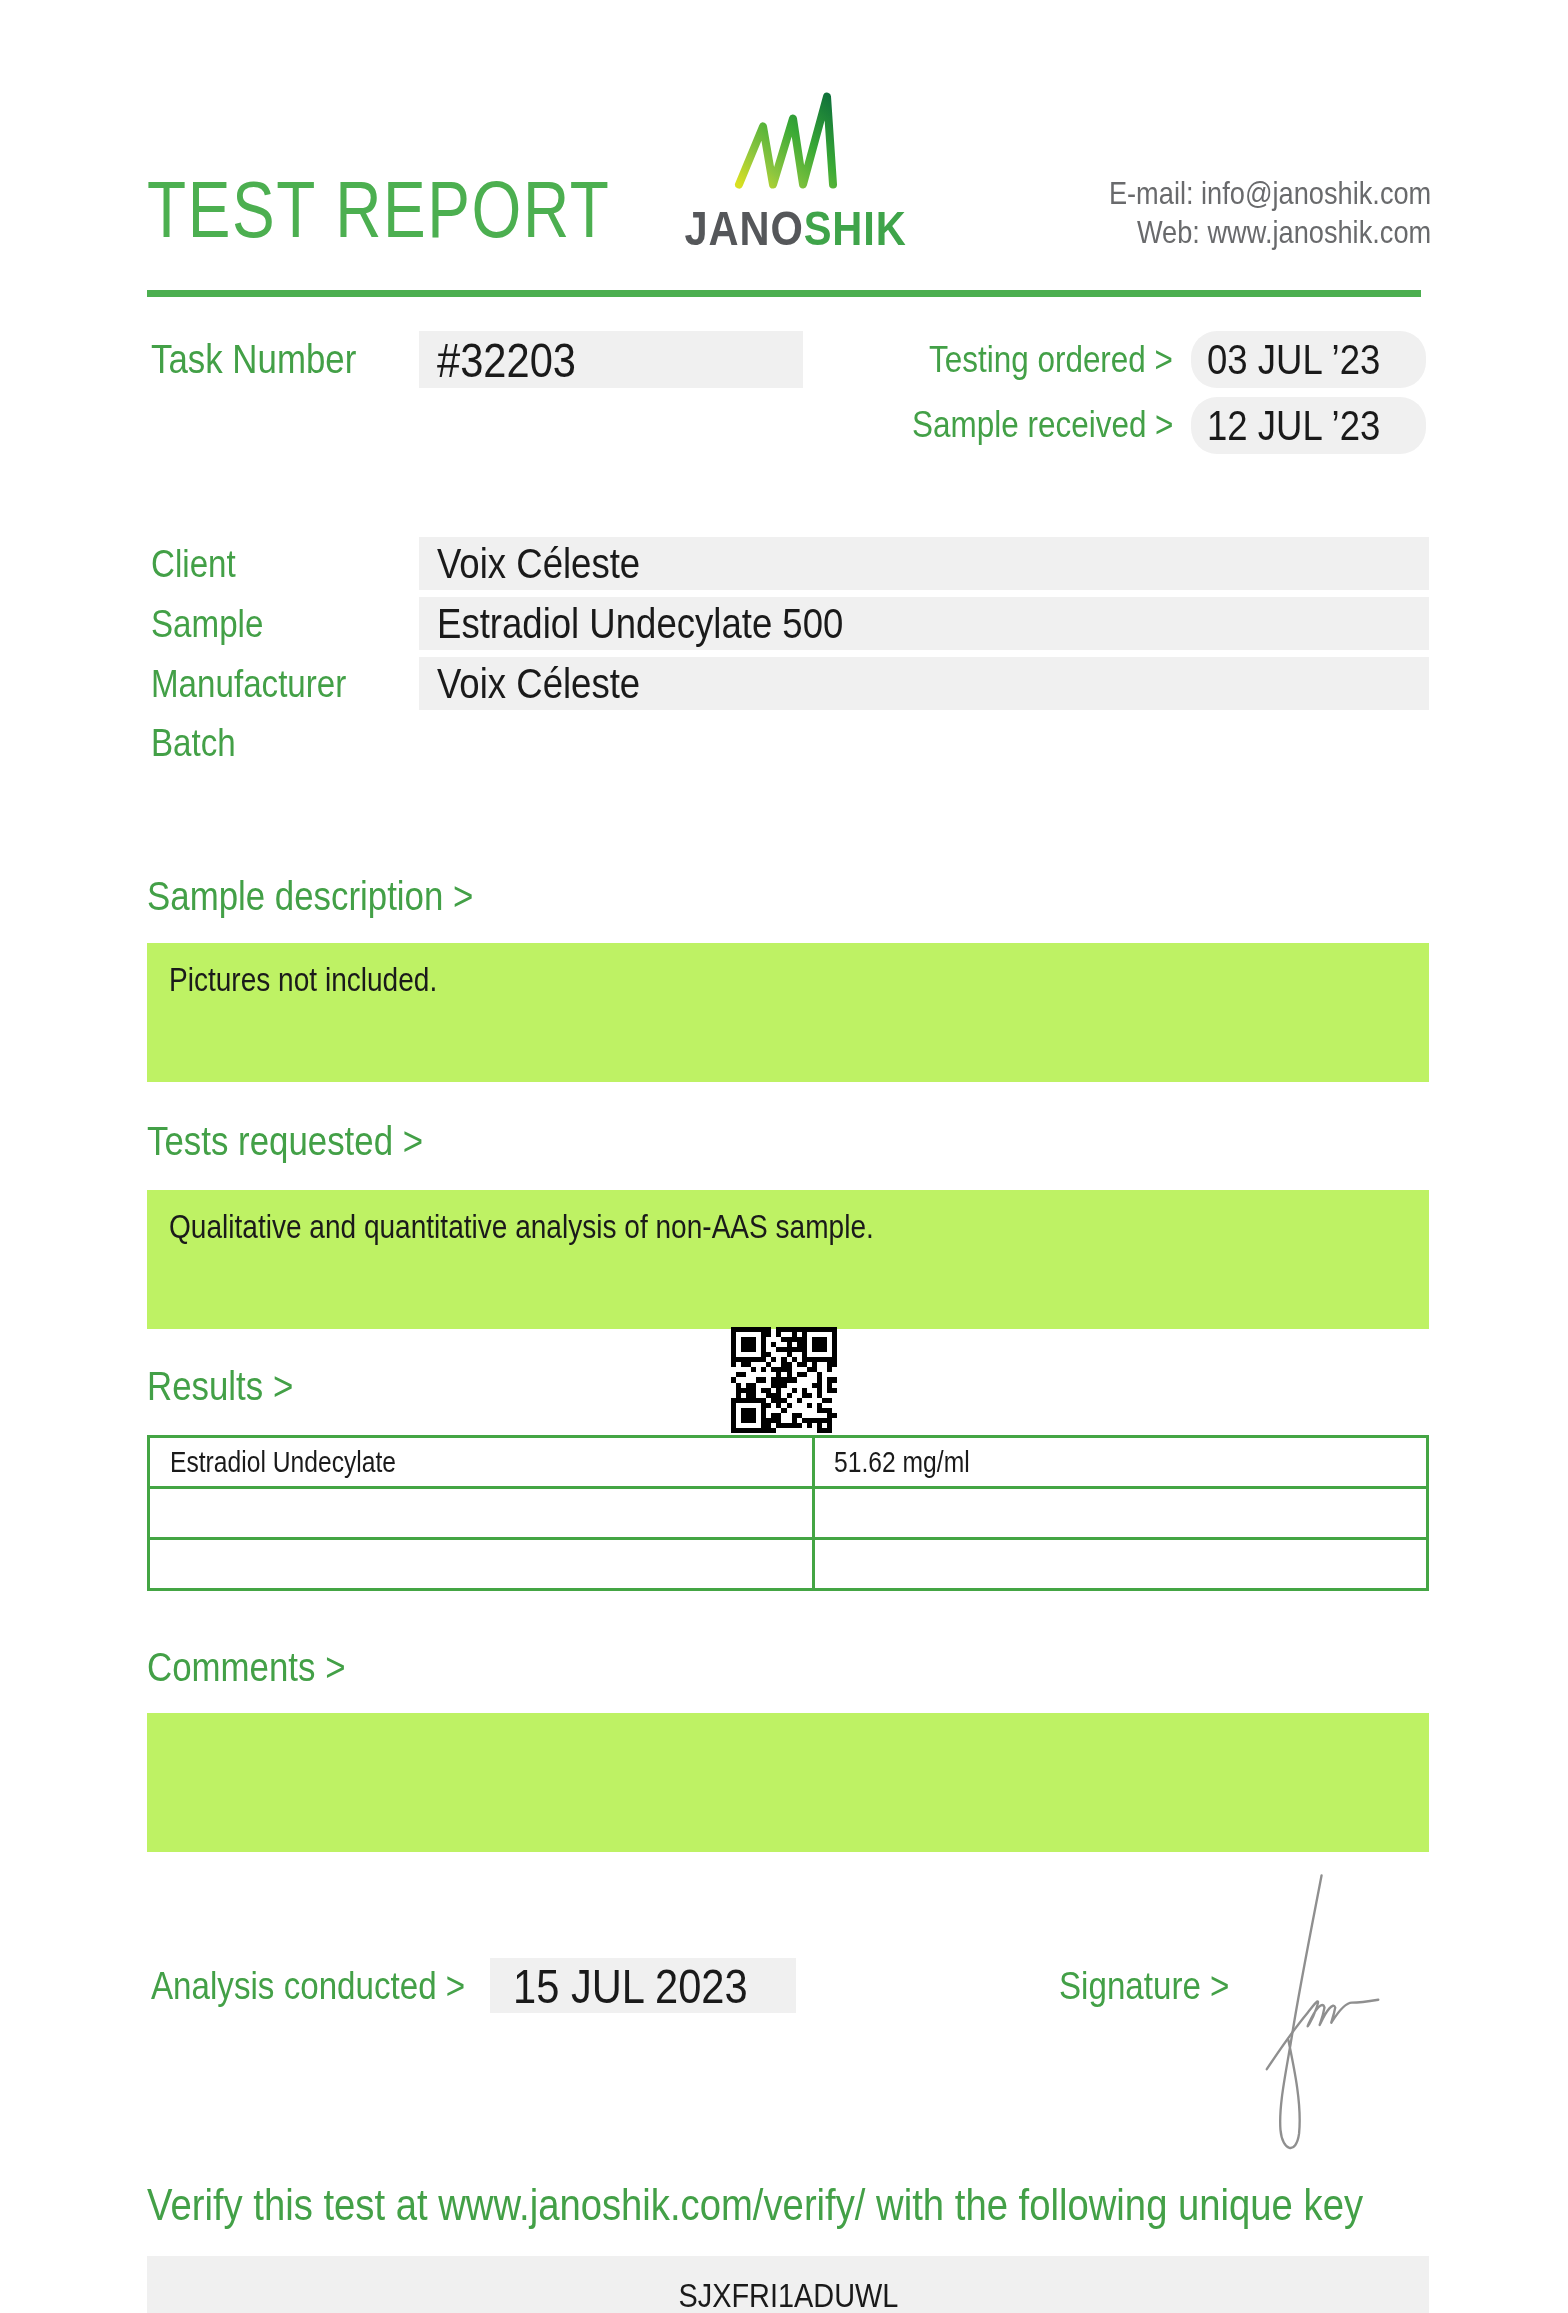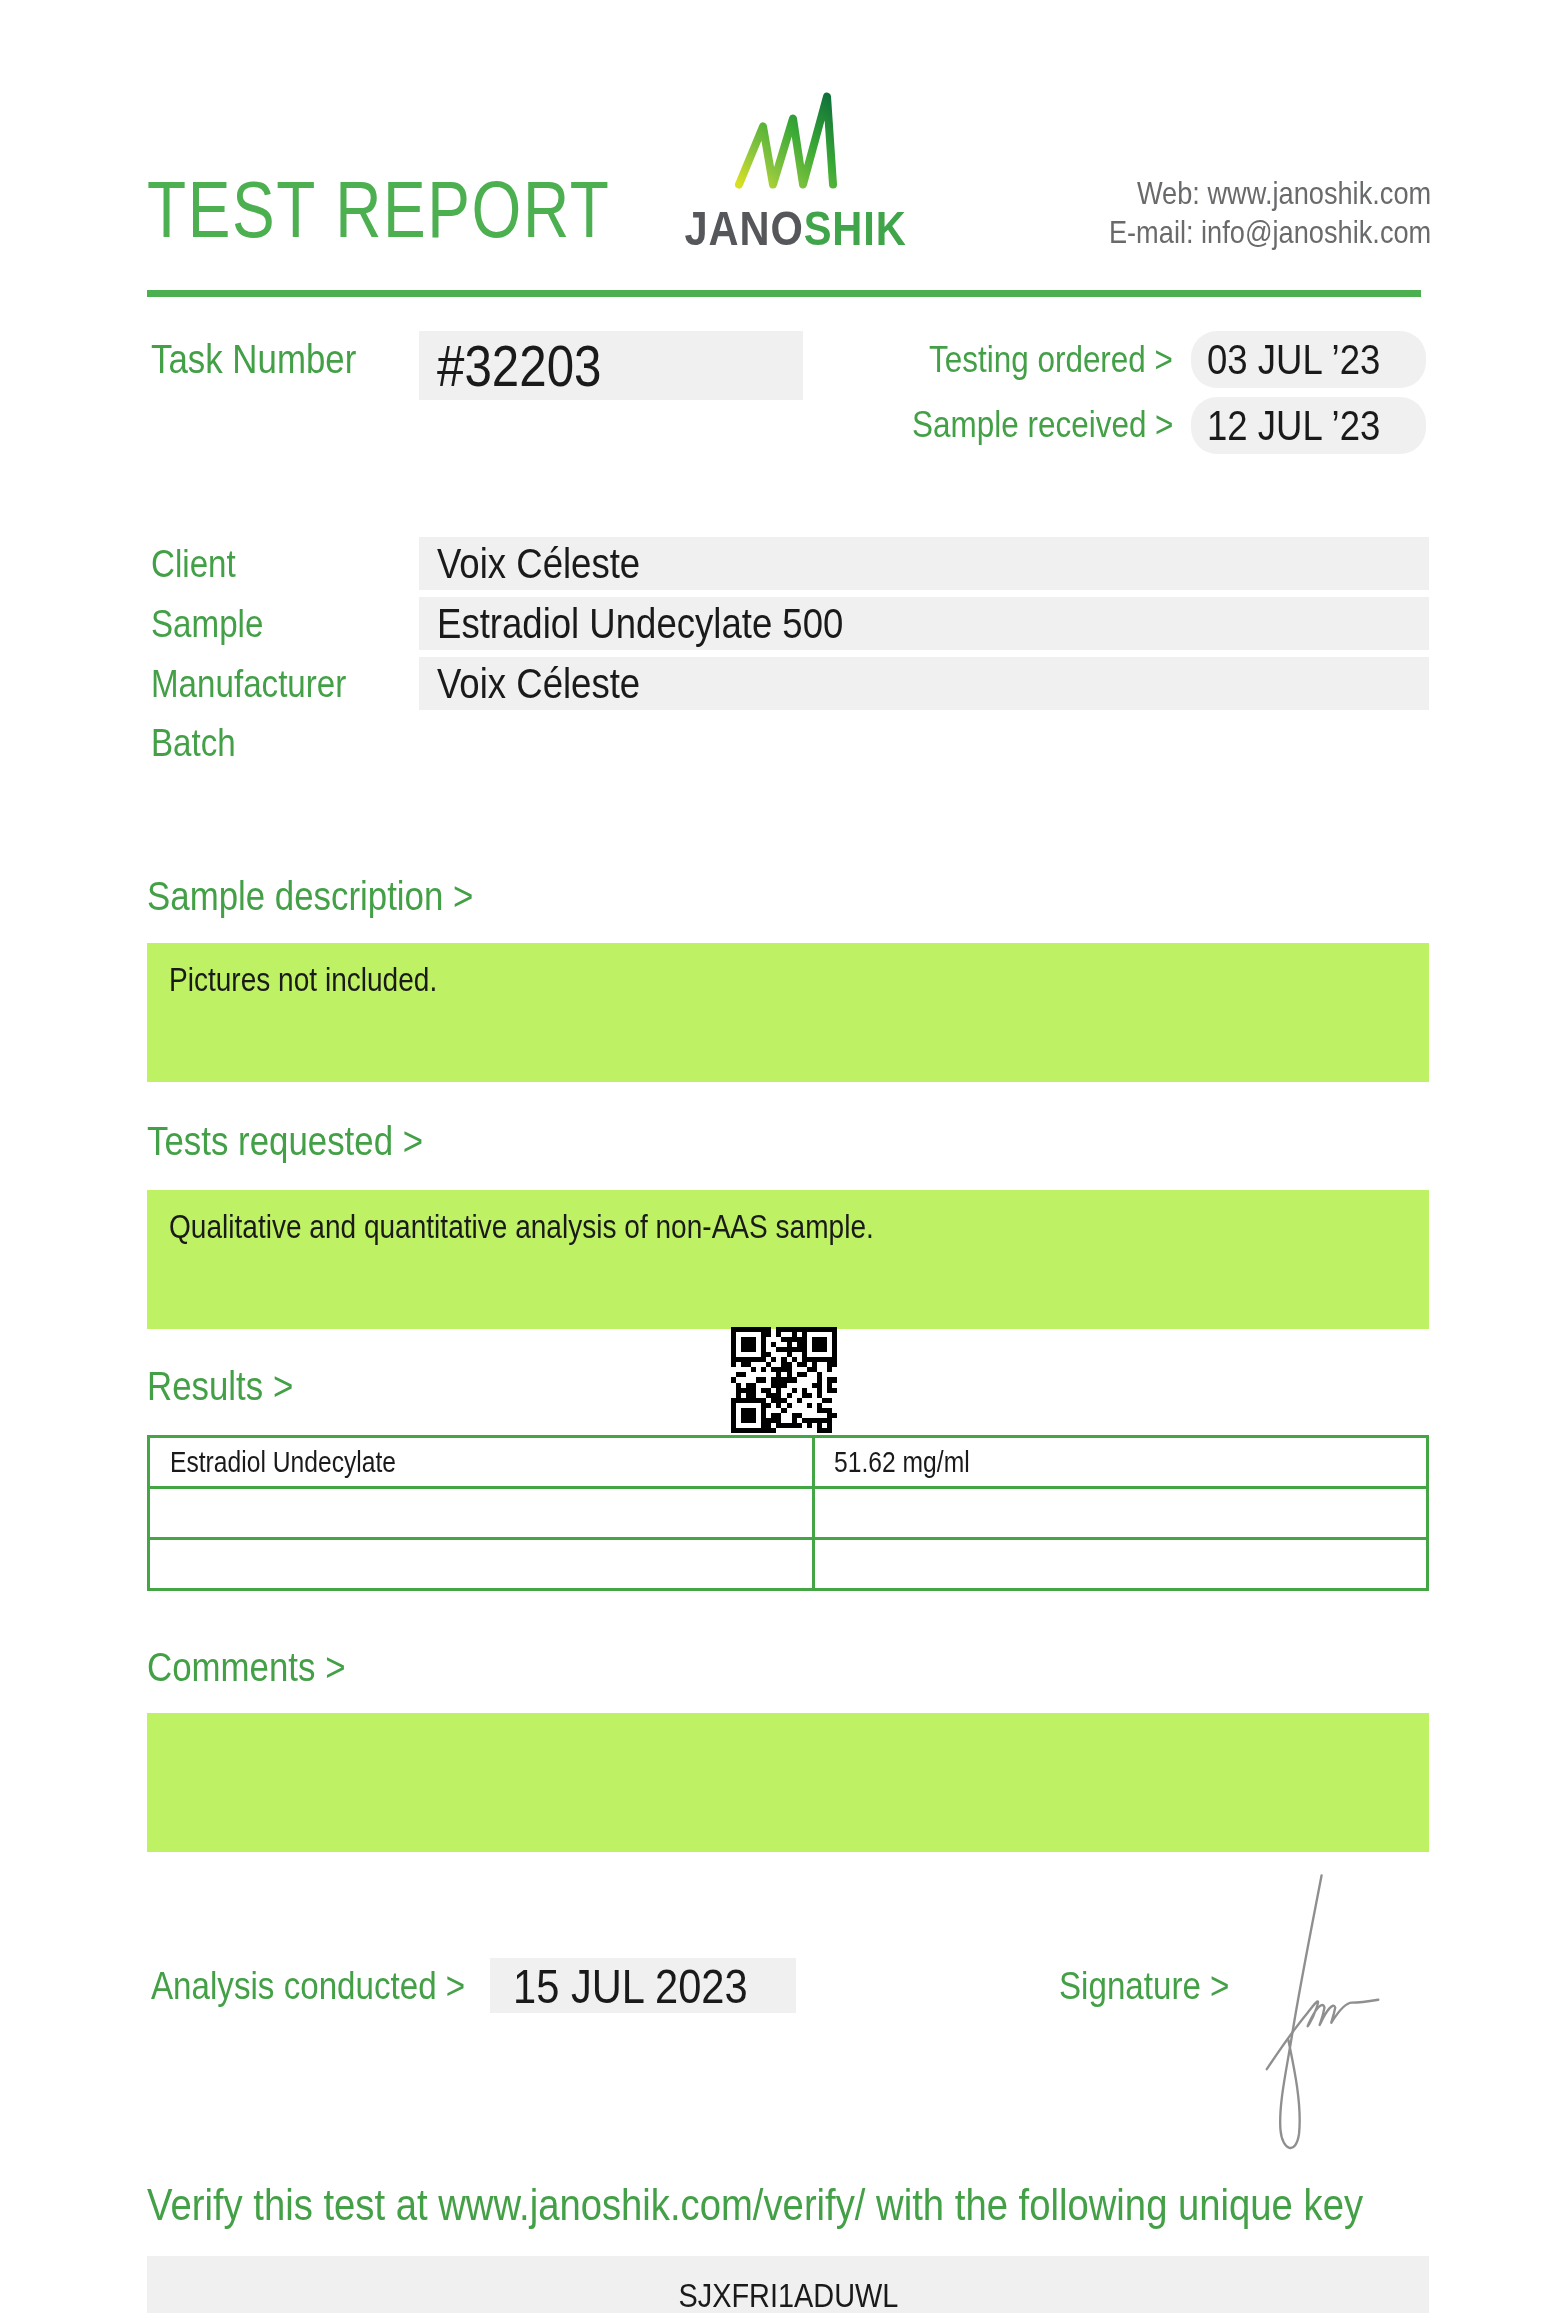--- a/index.html
+++ b/index.html
@@ -30,21 +30,21 @@
   .jano{color:#55575a;}
   .shik{color:#3fa44a;}
   .contact{right:137px;top:139px;text-align:right;font-size:32px;line-height:39px;color:#696a6c;}
   .divider{left:147px;top:255px;width:1274px;height:6.9px;background:#4caf50;}
 
   
   .green{color:#43a047;}
   .vbox{background:#f0f0f0;display:flex;align-items:center;box-sizing:border-box;}
   .meta-left{left:147px;top:296px;width:676px;height:57px;}
   .meta-left .label{position:absolute;left:3.9px;line-height:57px;font-size:41px;}
-  .task-box{position:absolute;left:272px;top:0;width:384px;height:69px;font-size:58px;padding-left:17.6px;}
+  .task-box{position:absolute;left:272px;top:0;width:384px;height:57px;font-size:49px;padding-left:17.6px;}
   .meta-right{right:142px;top:296px;display:flex;flex-direction:column;gap:8.8px;align-items:flex-end;}
   .meta-row{display:flex;align-items:center;gap:17.6px;height:57px;}
   .meta-row .label{font-size:37px;}
   .date-box{width:235px;height:57px;font-size:43px;padding-left:15.7px;border-radius:26px;}
 
   
   .details{left:147px;top:502px;width:1282px;}
   .drow{position:relative;height:48px;margin-bottom:11.8px;}
   .dlabel{position:absolute;left:3.9px;line-height:53px;font-size:39px;}
   .dvalue{position:absolute;left:272px;right:0;top:0;height:53px;font-size:43px;padding-left:17.6px;}
@@ -96,22 +96,22 @@
       </defs>
       <polyline points="6,98 30,40 40,98 60,32 70,98 94,10 100,98" fill="none" stroke="url(#lg)" stroke-width="8" stroke-linecap="round" stroke-linejoin="round"></polyline>
     </svg>
   </div>
 
   <div class="abs logo-text">
     <span class="cx oc"><span class="jano">JANO</span><span class="shik">SHIK</span></span>
   </div>
 
   <div class="abs contact">
+    <div><span class="cx or">E-mail: info@janoshik.com</span></div>
     <div><span class="cx or">Web: www.janoshik.com</span></div>
-    <div><span class="cx or">E-mail: info@janoshik.com</span></div>
   </div>
 
   <div class="abs divider"></div>
 
   <div class="abs meta-left">
     <span class="label green cx">Task Number</span>
     <div class="vbox task-box">
       <span class="cx">#32203</span>
     </div>
   </div>

